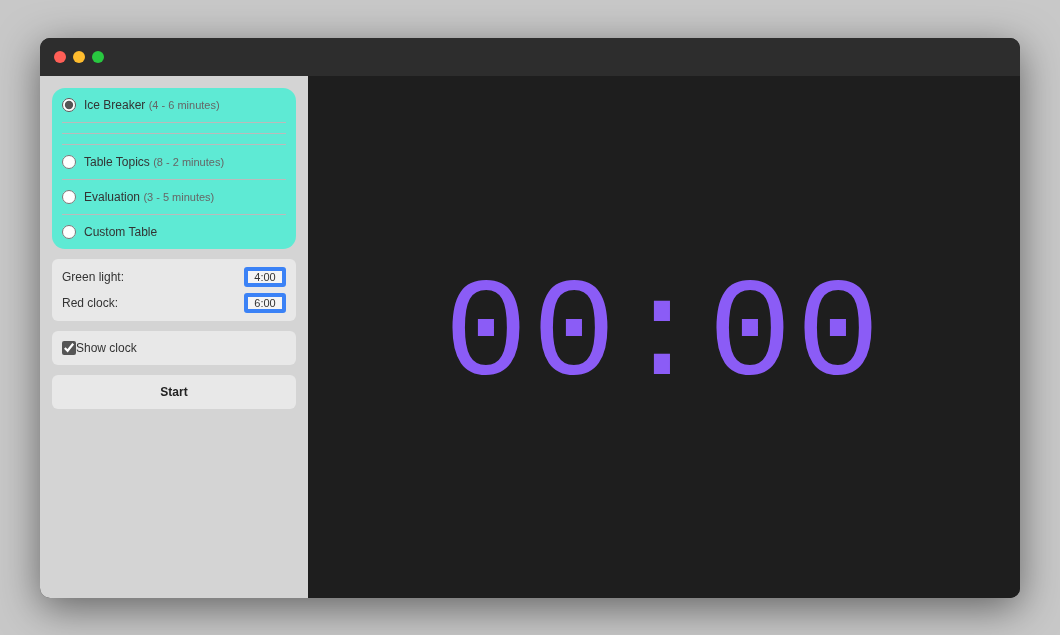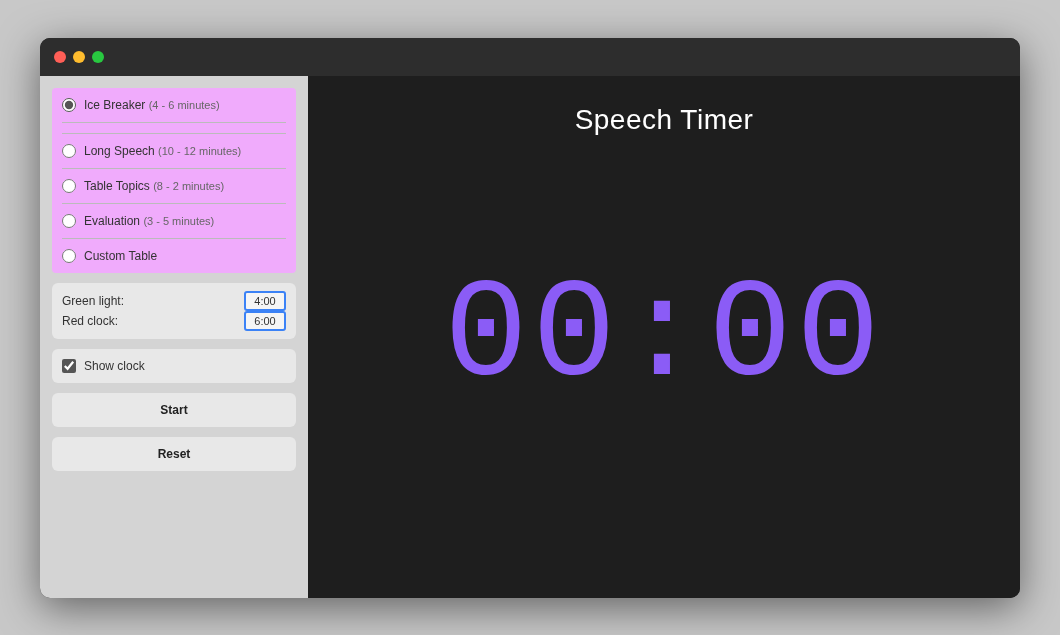--- a/index.html
+++ b/index.html
@@ -59,22 +59,22 @@
       width: 268px;
       background: #d4d4d4;
       padding: 12px;
       display: flex;
       flex-direction: column;
       gap: 10px;
       flex-shrink: 0;
     }
 
     .radio-group {
-      background: #f0abfc;
-      border-radius: 4px;
+      background: #5eead4;
+      border-radius: 13px;
       padding: 8px 10px;
       display: flex;
       flex-direction: column;
       gap: 6px;
     }
 
     .radio-item {
       display: flex;
       align-items: center;
       gap: 8px;
@@ -103,49 +103,50 @@
       color: #666;
       font-weight: normal;
     }
 
     .light-settings {
       background: #e8e8e8;
       border-radius: 6px;
       padding: 8px 10px;
       display: flex;
       flex-direction: column;
+      gap: 6px;
     }
 
     .light-row {
       display: flex;
       align-items: center;
       justify-content: space-between;
       font-size: 12px;
       color: #333;
     }
 
     .light-input {
       width: 42px;
       height: 20px;
-      border: 2px solid #3b82f6;
+      border: 4px solid #3b82f6;
       border-radius: 3px;
       background: #f5f5f5;
       text-align: center;
       font-size: 11px;
       color: #333;
       outline: none;
     }
 
     .show-clock-row {
       background: #e8e8e8;
       border-radius: 6px;
       padding: 10px 10px;
       display: flex;
       align-items: center;
-      gap: 8px;
+      gap: 0;
       font-size: 12px;
       color: #333;
       cursor: pointer;
     }
 
     .show-clock-row input[type="checkbox"] {
       width: 14px;
       height: 14px;
       margin: 0;
       cursor: pointer;
@@ -217,24 +218,20 @@
   <div class="content">
     <div class="sidebar">
 
       <div class="radio-group">
         <label class="radio-item">
           <input type="radio" name="speech-type" checked="" style="">
           <span class="radio-label">Ice Breaker <span class="radio-sublabel">(4 - 6 minutes)</span></span>
         </label>
         <div class="divider"></div>
         <div class="divider"></div>
-        <label class="radio-item">
-          <input type="radio" name="speech-type" style="">
-          <span class="radio-label">Long Speech <span class="radio-sublabel">(10 - 12 minutes)</span></span>
-        </label>
         <div class="divider"></div>
         <label class="radio-item">
           <input type="radio" name="speech-type" style="">
           <span class="radio-label">Table Topics <span class="radio-sublabel">(8 - 2 minutes)</span></span>
         </label>
         <div class="divider"></div>
         <label class="radio-item">
           <input type="radio" name="speech-type" style="">
           <span class="radio-label">Evaluation <span class="radio-sublabel">(3 - 5 minutes)</span></span>
         </label>
@@ -255,21 +252,19 @@
           <input type="text" class="light-input" value="6:00" style="">
         </div>
       </div>
 
       <label class="show-clock-row">
         <input type="checkbox" checked="" style="">
         <span>Show clock</span>
       </label>
 
       <button class="btn-start">Start</button>
-      <button class="btn-reset">Reset</button>
     </div>
 
     <div class="main-display">
-      <div class="app-title">Speech Timer</div>
       <div class="timer-display">00:00</div>
     </div>
   </div>
 </div>
 
 </body></html>

